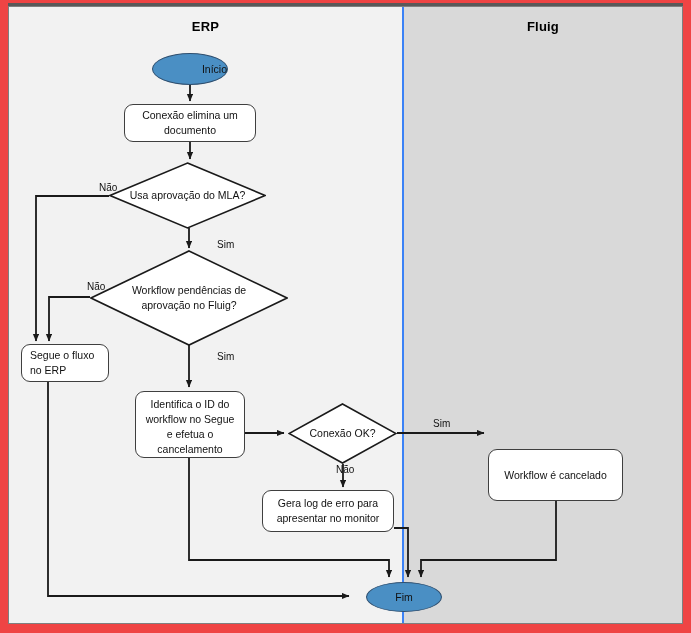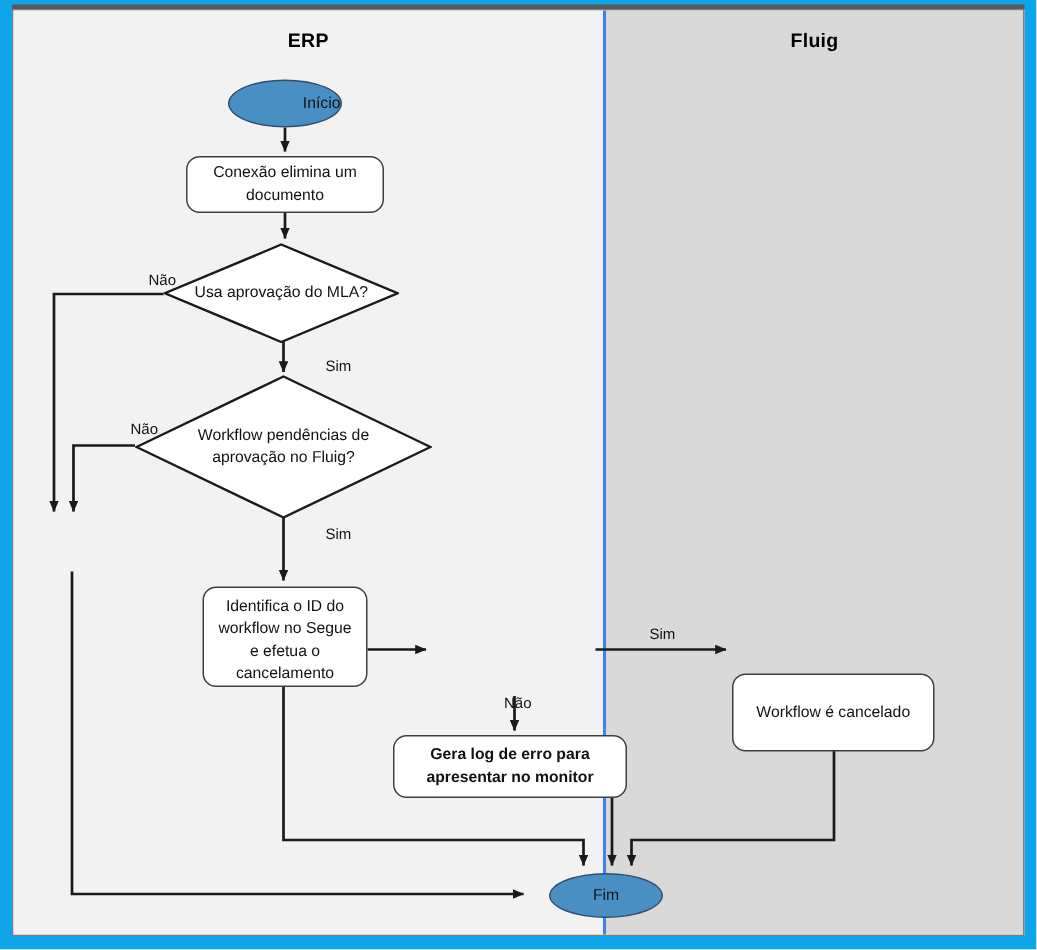--- a/index.html
+++ b/index.html
@@ -1,21 +1,21 @@
 <!DOCTYPE html>
 <html><head>
 <meta charset="utf-8">
 <title>Fluxograma ERP / Fluig</title>
 <style>
   html,body{margin:0;padding:0;background:#ffffff;}
   body{font-family:"Liberation Sans","DejaVu Sans",sans-serif;}
   #canvas{
     position:relative;
     width:691px;height:633px;
-    background:#0ea5e9;
+    background:#ef4444;
     overflow:hidden;
   }
   
   .pool{
     position:absolute;left:8px;top:6px;
     width:675px;height:618px;
     border:1px solid #7f7f7f;
     box-sizing:border-box;
     background:#f2f2f2;
   }
@@ -145,31 +145,40 @@
     <div class="diamond-label">Usa aprovação do MLA?</div>
   </div>
 
   <div class="diamond-wrap" style="left:90px;top:250px;width:198px;height:96px;">
     <svg width="198" height="96" viewBox="0 0 198 96" xmlns="http://www.w3.org/2000/svg">
       <polygon points="99,1 197,48 99,95 1,48" fill="#ffffff" stroke="#1a1a1a" stroke-width="1.6"></polygon>
     </svg>
     <div class="diamond-label" style="padding:0 36px;box-sizing:border-box;">Workflow pendências de aprovação no Fluig?</div>
   </div>
 
+  <div class="node proc left-align" style="left:21px;top:344px;width:88px;height:38px;">
+    <span class="txt">Segue o fluxo no ERP</span>
+  </div>
 
   <div class="node proc clip" style="left:135px;top:391px;width:110px;height:67px;position:absolute;">
     <span class="txt">Identifica o ID do workflow no Segue e efetua o cancelamento</span>
   </div>
 
+  <div class="diamond-wrap" style="left:288px;top:403px;width:109px;height:61px;">
+    <svg width="109" height="61" viewBox="0 0 109 61" xmlns="http://www.w3.org/2000/svg">
+      <polygon points="54.5,1 108,30.5 54.5,60 1,30.5" fill="#ffffff" stroke="#1a1a1a" stroke-width="1.6"></polygon>
+    </svg>
+    <div class="diamond-label">Conexão OK?</div>
+  </div>
 
   <div class="node proc" style="left:488px;top:417px;width:135px;height:52px;margin-top:32px;">
     <span class="txt">Workflow é cancelado</span>
   </div>
 
-  <div class="node proc" style="left:262px;top:490px;width:156px;height:42px;font-weight:bold;">
+  <div class="node proc" style="left:262px;top:490px;width:132px;height:42px;">
     <span class="txt">Gera log de erro para apresentar no monitor</span>
   </div>
 
   <div class="node term" style="left:366px;top:582px;width:76px;height:30px;">
     <span class="txt">Fim</span>
   </div>
 
   <div class="edge-label" style="left:76px;top:182px;">Não</div>
   <div class="edge-label" style="left:194px;top:239px;">Sim</div>
   <div class="edge-label" style="left:64px;top:281px;">Não</div>

